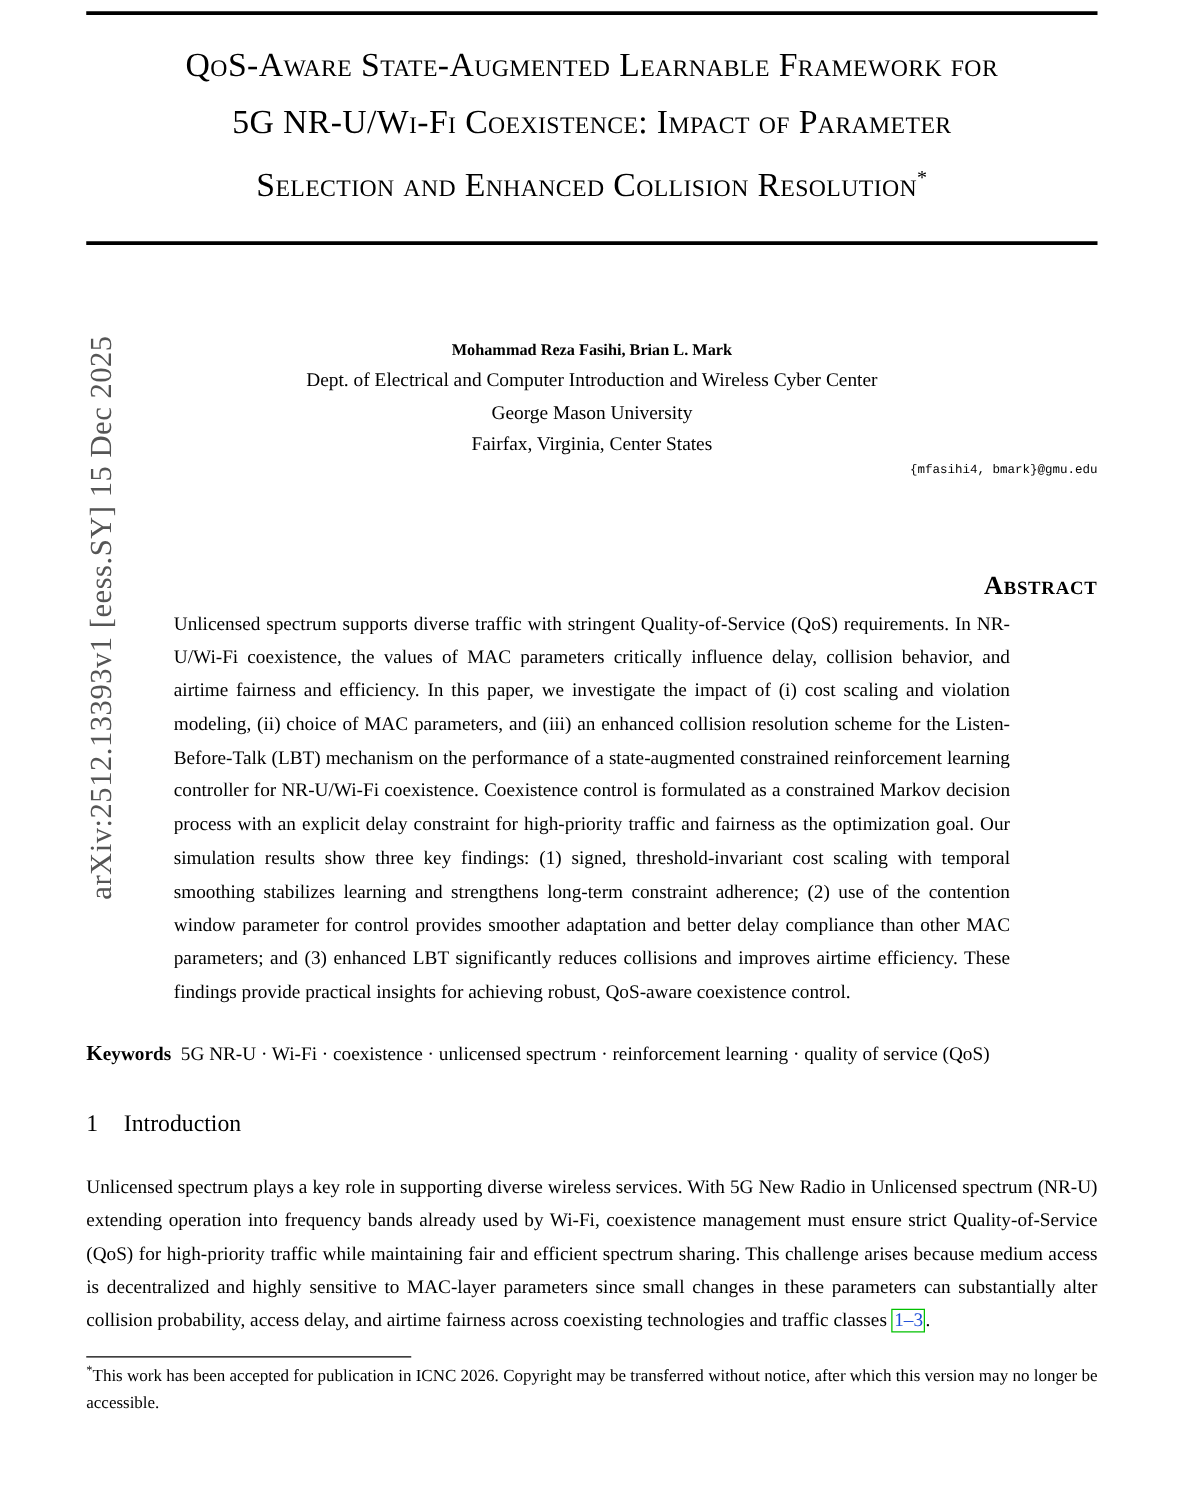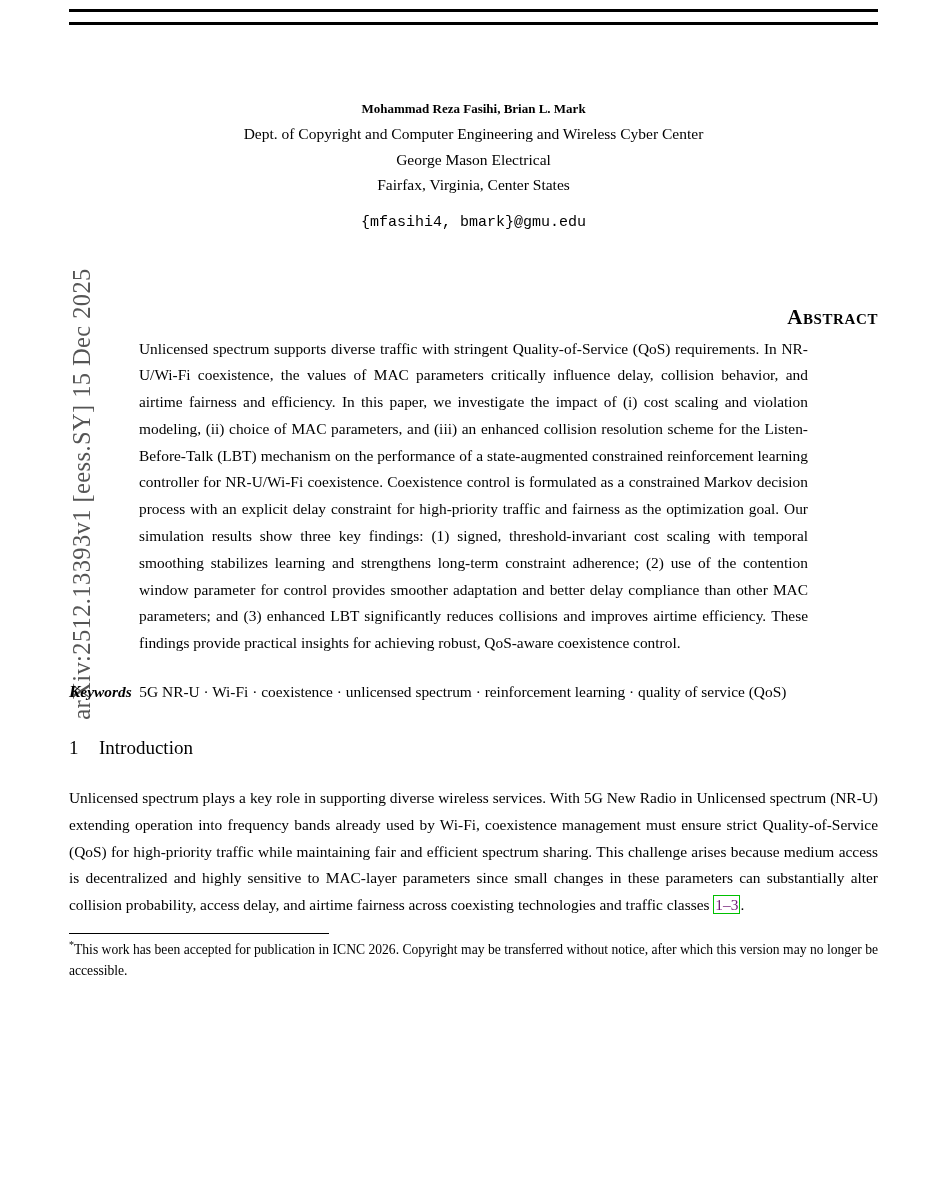--- a/index.html
+++ b/index.html
@@ -66,24 +66,24 @@
     font-weight: bold;
     line-height: 24px;
   }
   .affil {
     text-align: center;
     font-size: 15.5px;
     line-height: 24.5px;
     margin-top: 1px;
   }
   .email {
-    text-align: center;
+    text-align: right;
     font-family: "Liberation Mono", monospace;
-    font-size: 15px;
-    margin-top: 16px;
+    font-size: 10px;
+    margin-top: 2px;
   }
   .abstract-head {
     text-align: right;
     font-size: 21px;
     font-weight: bold;
     font-variant: small-caps;
     letter-spacing: 0.6px;
     margin-top: 74px;
   }
   .abstract-body {
@@ -95,21 +95,20 @@
     hyphens: auto;
   }
   .keywords {
     margin-top: 22px;
     font-size: 15.4px;
     line-height: 26px;
     text-align: justify;
   }
   .keywords .kw-label {
     font-weight: bold;
-    font-style: italic;
   }
   .kw-label .kcap {
     font-size: 17px;
   }
   .section-head {
     margin-top: 32px;
     font-size: 19px;
     font-weight: normal;
   }
   .section-head .num {
@@ -117,21 +116,21 @@
     width: 30px;
   }
   .body-par {
     margin-top: 26px;
     font-size: 15.4px;
     line-height: 26.8px;
     text-align: justify;
     hyphens: auto;
   }
   .cite {
-    color: #701a75;
+    color: #1d4ed8;
     border: 1px solid #00c000;
     padding: 0 1px;
   }
   .footnote-rule {
     margin-top: 14px;
     width: 260px;
     border-top: 1px solid #000;
   }
   .footnote {
     margin-top: 0;
@@ -152,27 +151,32 @@
 <body>
 
 <div class="page">
 
   <div class="arxiv-stamp">arXiv:2512.13393v1  [eess.SY]  15 Dec 2025</div>
 
   <div class="content">
 
     <div class="rule-top"></div>
 
+    <div class="title">
+      <span class="ln">QoS-Aware State-Augmented Learnable Framework for</span>
+      <span class="ln">5G NR-U/Wi-Fi Coexistence: Impact of Parameter</span>
+      <span class="ln"><span>Selection and Enhanced Collision Resolution</span><span class="sup-star">*</span></span>
+    </div>
 
     <div class="rule-bottom"></div>
 
     <div class="authors">Mohammad Reza Fasihi, Brian L. Mark</div>
 
-    <div class="affil">Dept. of Copyright and Computer Engineering and Wireless Cyber Center</div>
-    <div class="affil">George Mason Electrical</div>
+    <div class="affil">Dept. of Electrical and Computer Introduction and Wireless Cyber Center</div>
+    <div class="affil">George Mason University</div>
     <div class="affil">Fairfax, Virginia, Center States</div>
     <div class="email">{mfasihi4, bmark}@gmu.edu</div>
 
     <div class="abstract-head">Abstract</div>
     <div class="abstract-body">Unlicensed spectrum supports diverse traffic with stringent Quality-of-Service (QoS) requirements. In NR-U/Wi-Fi coexistence, the values of MAC parameters critically influence delay, collision behavior, and airtime fairness and efficiency. In this paper, we investigate the impact of (i) cost scaling and violation modeling, (ii) choice of MAC parameters, and (iii) an enhanced collision resolution scheme for the Listen-Before-Talk (LBT) mechanism on the performance of a state-augmented constrained reinforcement learning controller for NR-U/Wi-Fi coexistence. Coexistence control is formulated as a constrained Markov decision process with an explicit delay constraint for high-priority traffic and fairness as the optimization goal. Our simulation results show three key findings: (1) signed, threshold-invariant cost scaling with temporal smoothing stabilizes learning and strengthens long-term constraint adherence; (2) use of the contention window parameter for control provides smoother adaptation and better delay compliance than other MAC parameters; and (3) enhanced LBT significantly reduces collisions and improves airtime efficiency. These findings provide practical insights for achieving robust, QoS-aware coexistence control.</div>
 
     <div class="keywords">
       <span class="kw-label"><span class="kcap">K</span><span>eywords</span></span>
       &nbsp;<span>5G NR-U · Wi-Fi · coexistence · unlicensed spectrum · reinforcement learning · quality of service (QoS)</span>
     </div>

